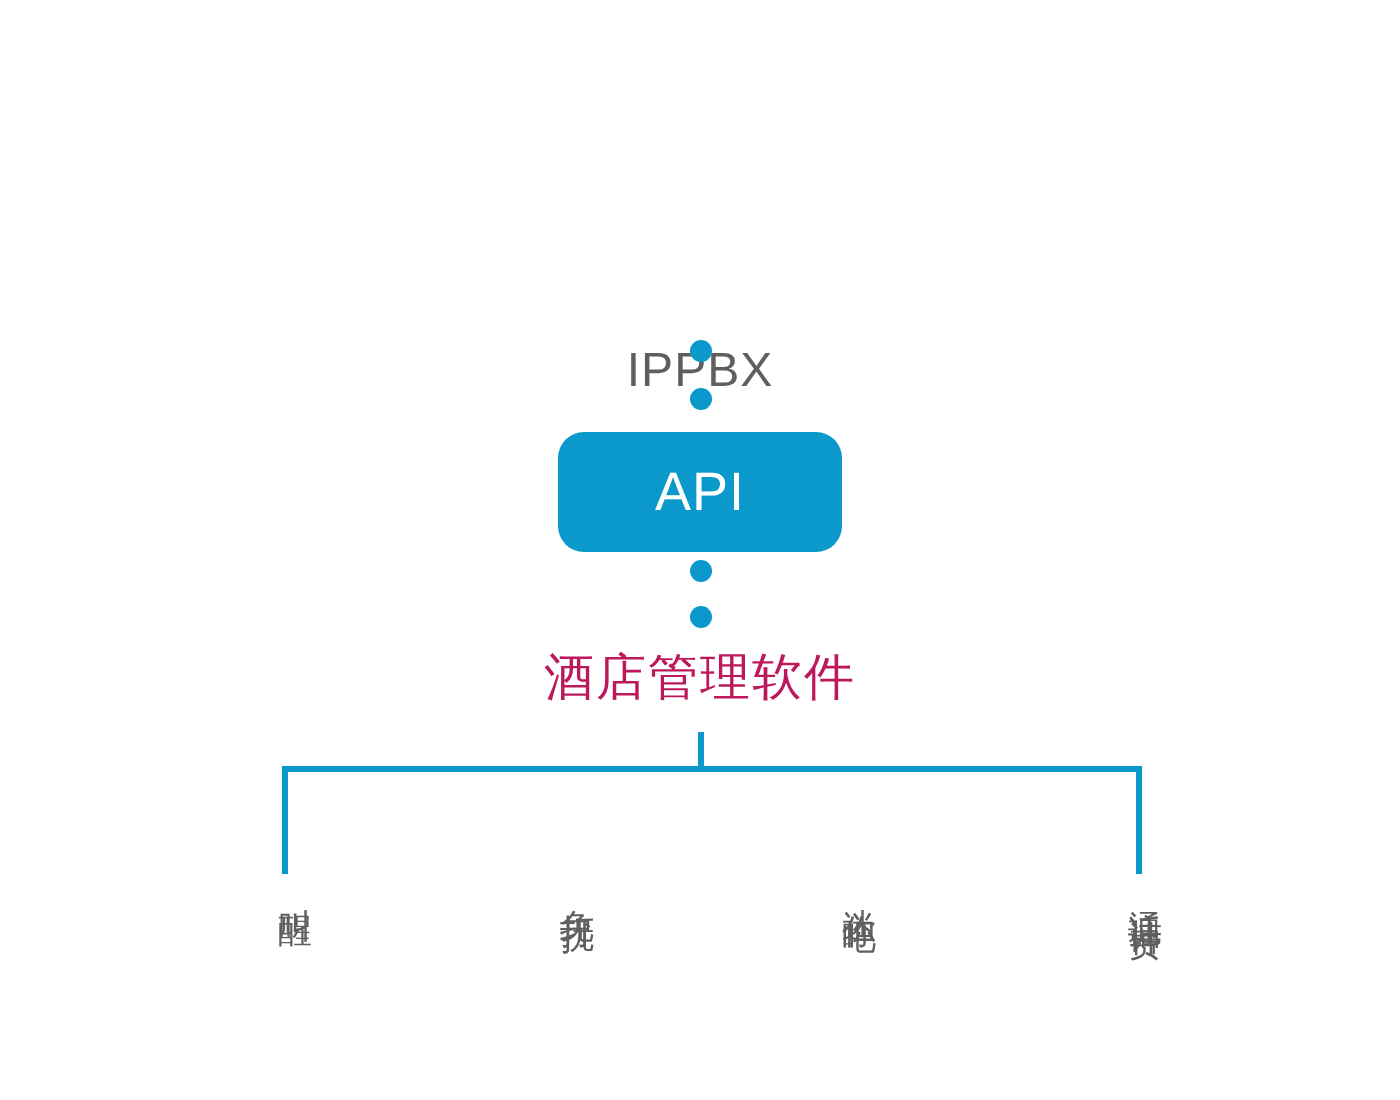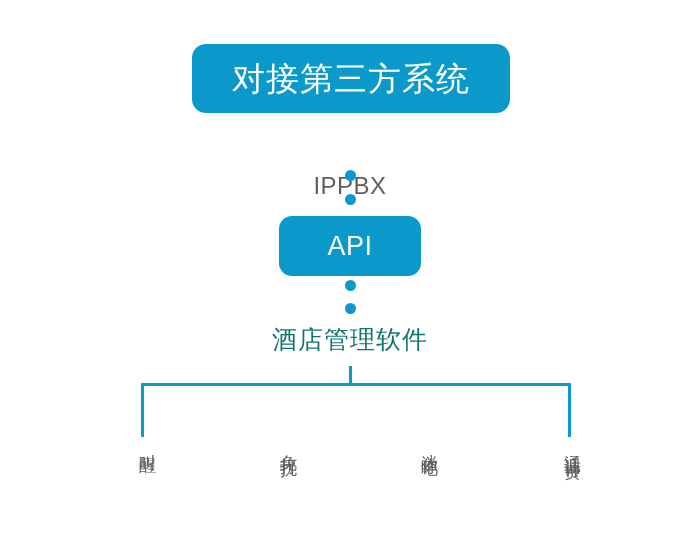--- a/index.html
+++ b/index.html
@@ -85,21 +85,21 @@
     letter-spacing: 0.5px;
   }
 
   
   .hms-label {
     position: absolute;
     left: 0;
     top: 327px;
     width: 700px;
     text-align: center;
-    color: #0f766e;
+    color: #be185d;
     font-size: 25px;
     line-height: 1;
     letter-spacing: 1px;
   }
 
   
   .line-v {
     position: absolute;
     width: 3px;
     background: #0b99cc;
@@ -147,23 +147,20 @@
   .leaf-1 { left: 128px; }
   .leaf-2 { left: 269px; }
   .leaf-3 { left: 410px; }
   .leaf-4 { left: 553px; }
 </style>
 </head>
 <body>
 
 <div id="diagram">
 
-  <div class="top-box">
-    <span class="top-box-label">对接第三方系统</span>
-  </div>
 
   <div class="ippbx-label">IPPBX</div>
 
   <div class="dot" style="left:345px; top:170px;"></div>
   <div class="dot" style="left:345px; top:194px;"></div>
 
   <div class="api-box">
     <span class="api-box-label">API</span>
   </div>
 

